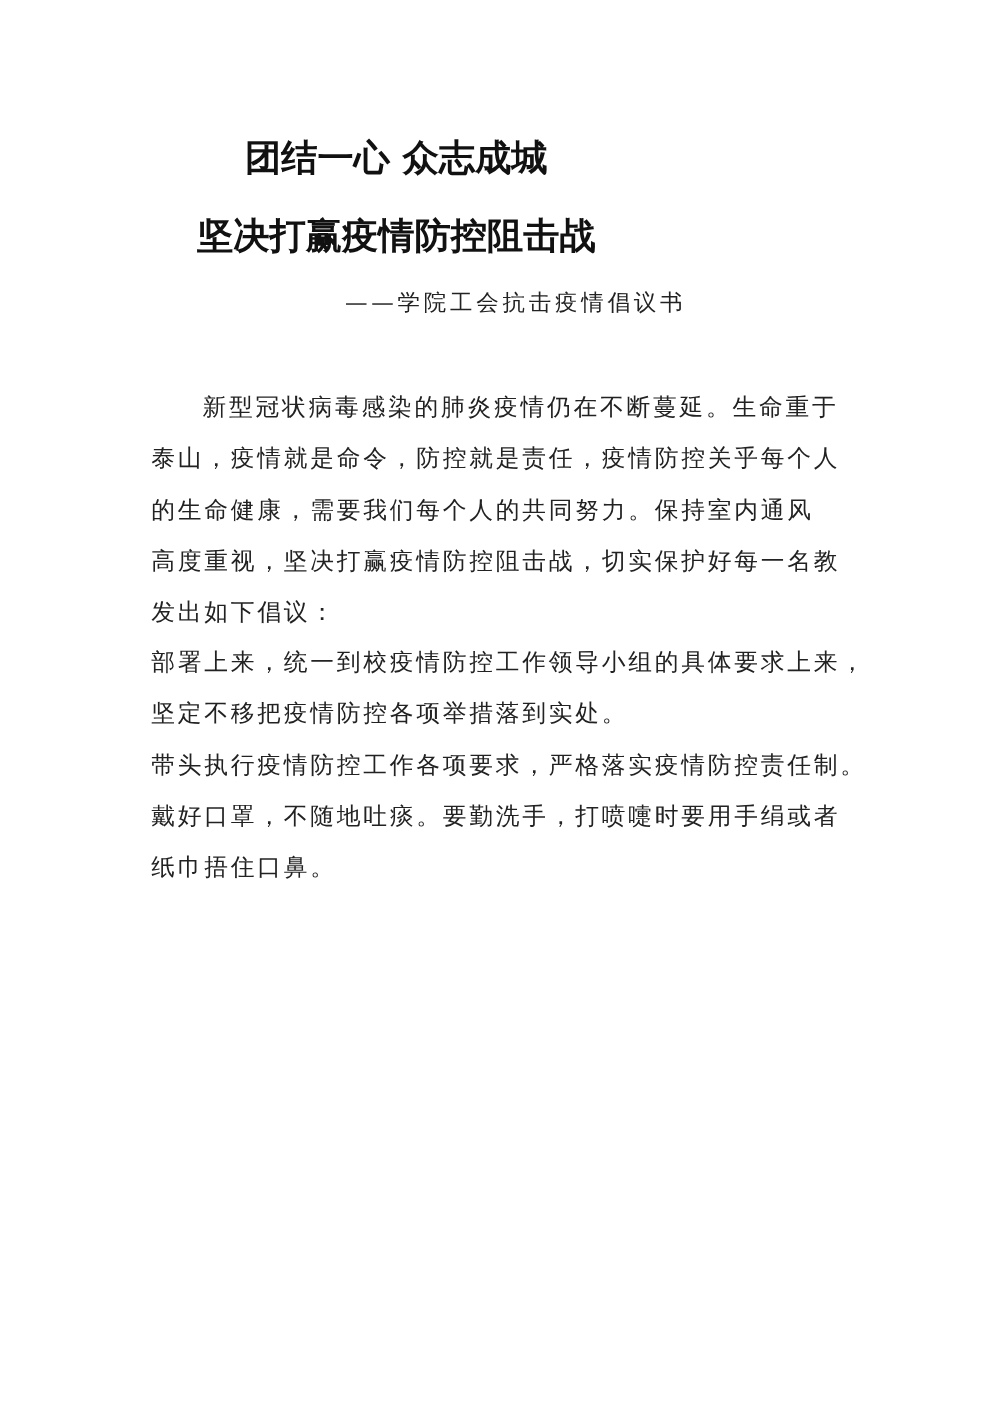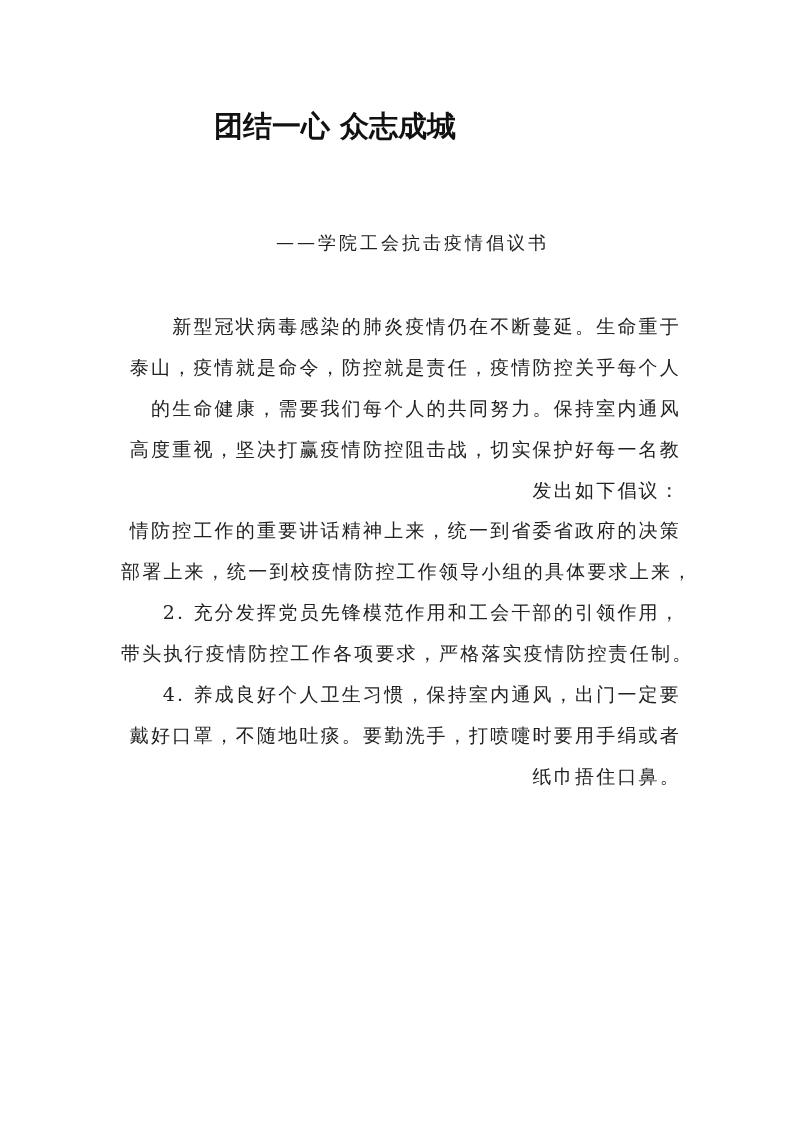--- a/index.html
+++ b/index.html
@@ -3,59 +3,57 @@
 <meta charset="utf-8">
 <style>
   html, body { margin: 0; padding: 0; background: #ffffff; }
   body { width: 793px; height: 1122px; position: relative; overflow: hidden; }
   .page { position: absolute; left: 0; top: 0; width: 793px; height: 1122px; background: #fff; }
   .title {
     position: absolute; left: 0; width: 634px; text-align: center;
     font-family: "DejaVu Serif", "Liberation Serif", serif;
     font-weight: bold; font-size: 29px; color: #111; letter-spacing: 0px;
     line-height: 36px;
-    padding-left: 18px;
   }
   .title1 { top: 108px; }
   .title2 { top: 170px; }
   .subtitle {
     position: absolute; left: 16px; width: 793px; text-align: center; top: 230px;
     font-family: "DejaVu Serif", "Liberation Serif", serif;
     font-size: 18px; letter-spacing: 3px; color: #222; line-height: 26px;
   }
   .body {
     position: absolute; left: 121px; top: 310px; width: 560px;
     font-family: "DejaVu Serif", "Liberation Serif", serif;
     font-size: 19px; color: #222; letter-spacing: 2.2px;
   }
-  .line { height: 40.9px; line-height: 32px; white-space: nowrap; text-align: right; }
+  .line { height: 40.9px; line-height: 32px; white-space: nowrap; }
   .indent { padding-left: 41px; }
 </style>
 </head>
 <body>
 
 <div class="page">
   <div class="title title1">团结一心  众志成城</div>
+  <div class="title title2">坚决打赢疫情防控阻击战</div>
   <div class="subtitle">——学院工会抗击疫情倡议书</div>
 
   <div class="body">
     <div>
       <div class="line indent">新型冠状病毒感染的肺炎疫情仍在不断蔓延。生命重于</div>
       <div class="line">泰山，疫情就是命令，防控就是责任，疫情防控关乎每个人</div>
       <div class="line">的生命健康，需要我们每个人的共同努力。保持室内通风</div>
       <div class="line">高度重视，坚决打赢疫情防控阻击战，切实保护好每一名教</div>
       <div class="line">发出如下倡议：</div>
     </div>
     <div>
-      <div class="line">情防控工作的重要讲话精神上来，统一到省委省政府的决策</div>
       <div class="line">部署上来，统一到校疫情防控工作领导小组的具体要求上来，</div>
+      <div class="line">坚定不移把疫情防控各项举措落到实处。</div>
     </div>
     <div>
-      <div class="line indent">2. 充分发挥党员先锋模范作用和工会干部的引领作用，</div>
       <div class="line">带头执行疫情防控工作各项要求，严格落实疫情防控责任制。</div>
     </div>
     <div>
-      <div class="line indent">4. 养成良好个人卫生习惯，保持室内通风，出门一定要</div>
       <div class="line">戴好口罩，不随地吐痰。要勤洗手，打喷嚏时要用手绢或者</div>
       <div class="line">纸巾捂住口鼻。</div>
     </div>
   </div>
 </div>
 
 </body></html>

